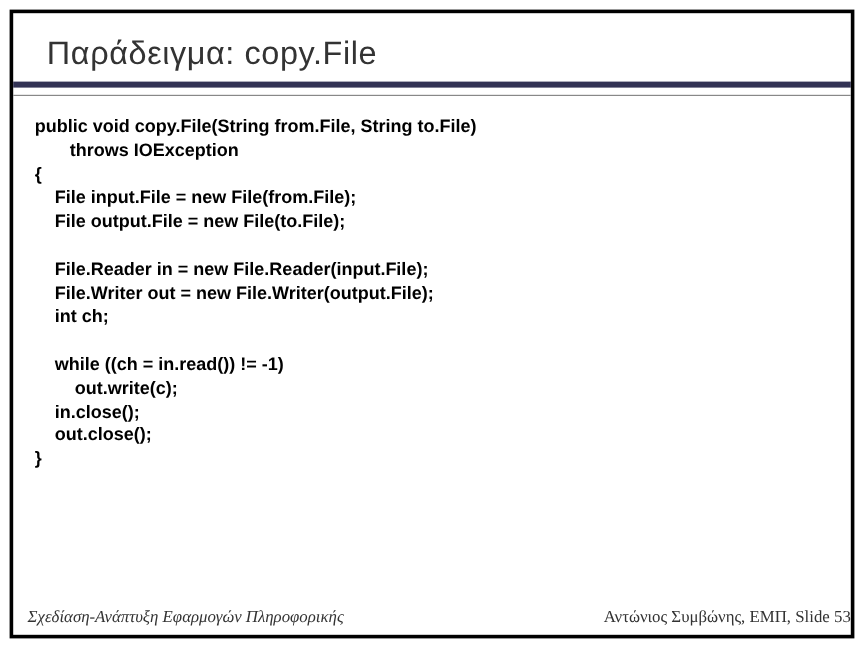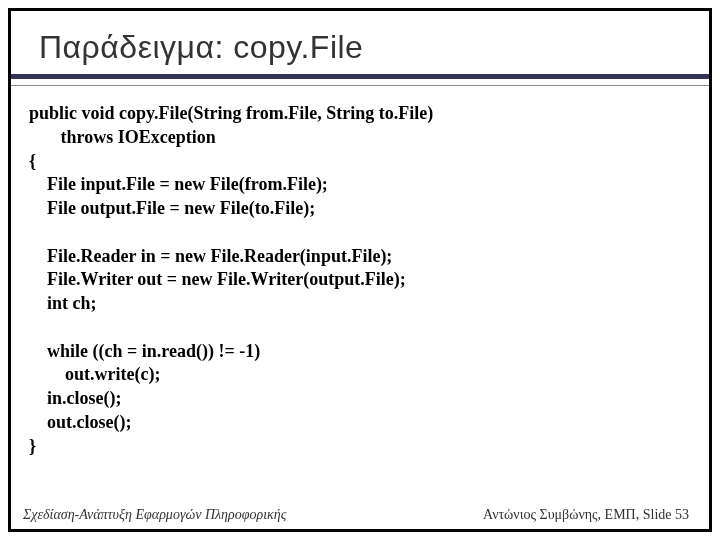--- a/index.html
+++ b/index.html
@@ -22,47 +22,47 @@
   .slide-inner {
     border: 3px solid #000;
     width: 100%;
     height: 100%;
     box-sizing: border-box;
     position: relative;
     display: flex;
     flex-direction: column;
   }
   .title {
-    font-size: 32px;
+    font-size: 27px;
     color: #333;
     padding: 18px 0 8px 28px;
     font-weight: normal;
     letter-spacing: 0.5px;
   }
   .title-rule {
     height: 6px;
     border-top: 5px solid #333355;
     border-bottom: 1px solid #888;
     margin: 0;
   }
   .code-block {
-    font-family: Liberation Serif, serif;
-    font-size: 18px;
+    font-family: Liberation Sans, sans-serif;
+    font-size: 15px;
     line-height: 1.32;
     color: #000;
     white-space: pre;
     padding: 16px 0 0 18px;
     font-weight: bold;
     flex: 1;
   }
   .footer {
     display: flex;
     justify-content: space-between;
     align-items: flex-end;
-    padding: 4px 20px 6px 12px;
+    padding: 4px 0 6px 12px;
     font-size: 13px;
     color: #333;
   }
   .footer-left {
     font-style: italic;
     font-family: "Times New Roman", serif;
     font-size: 14px;
   }
   .footer-right {
     font-family: "Times New Roman", serif;

